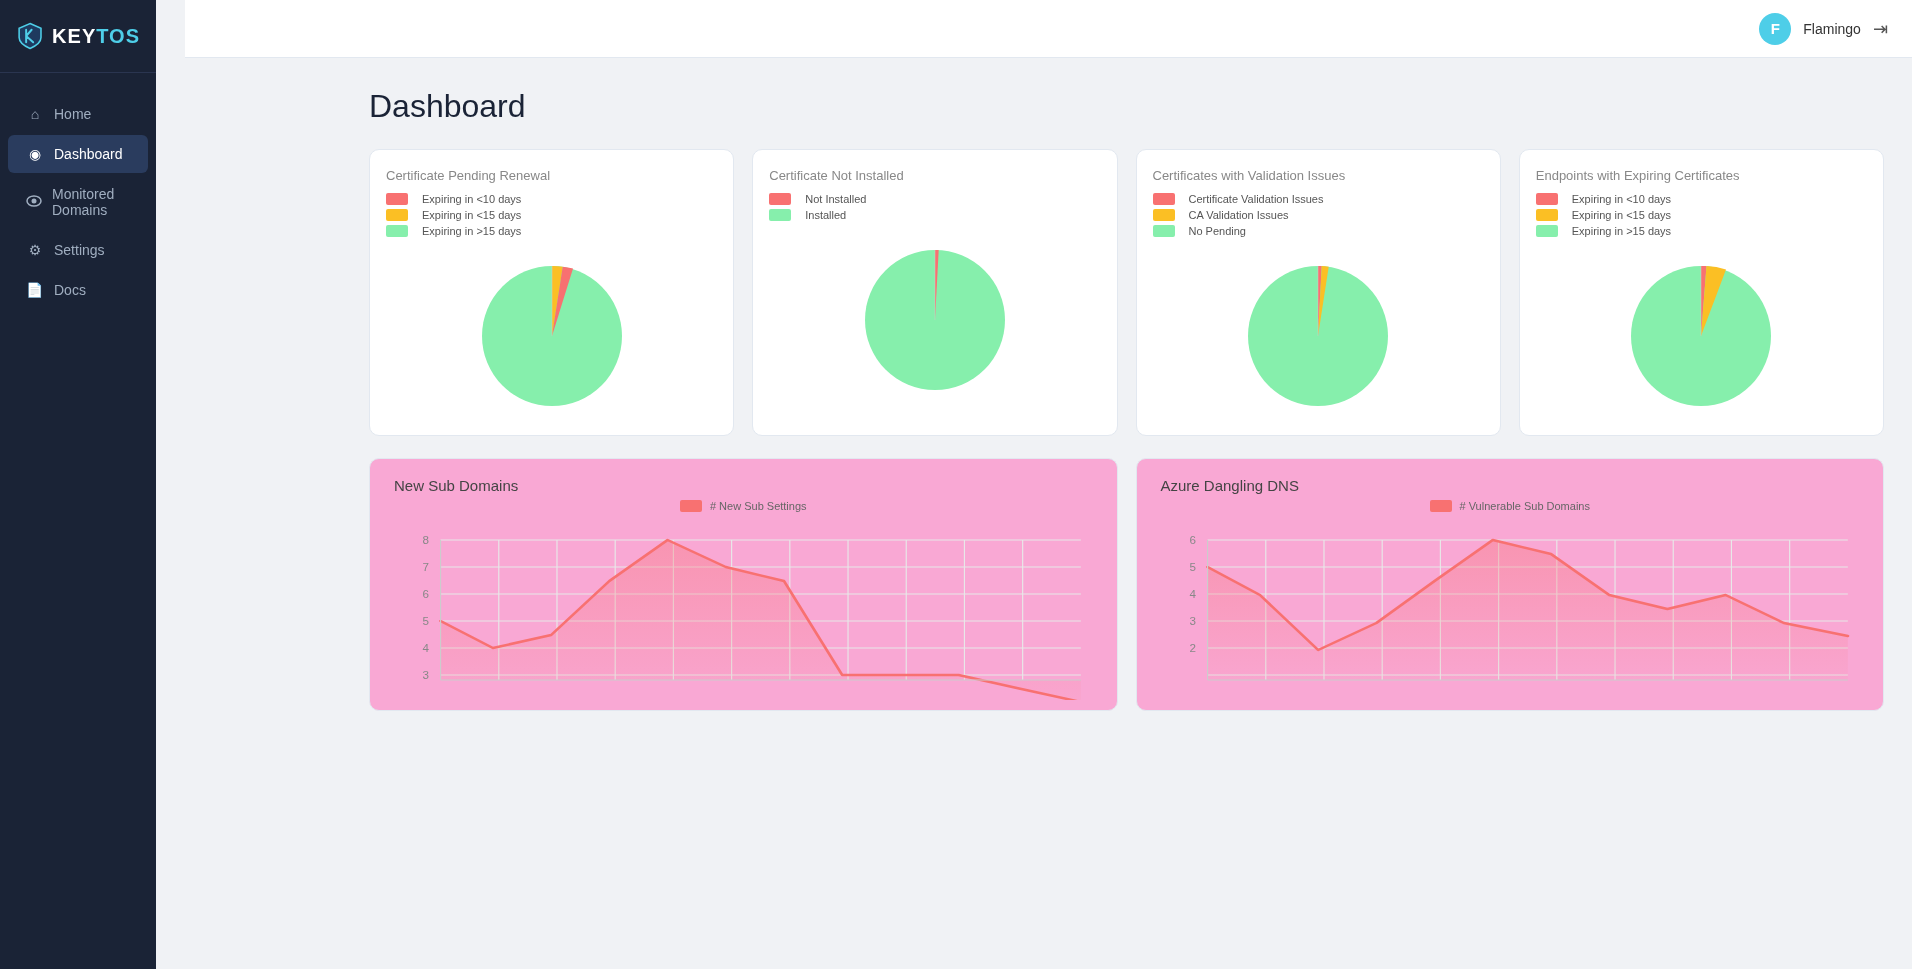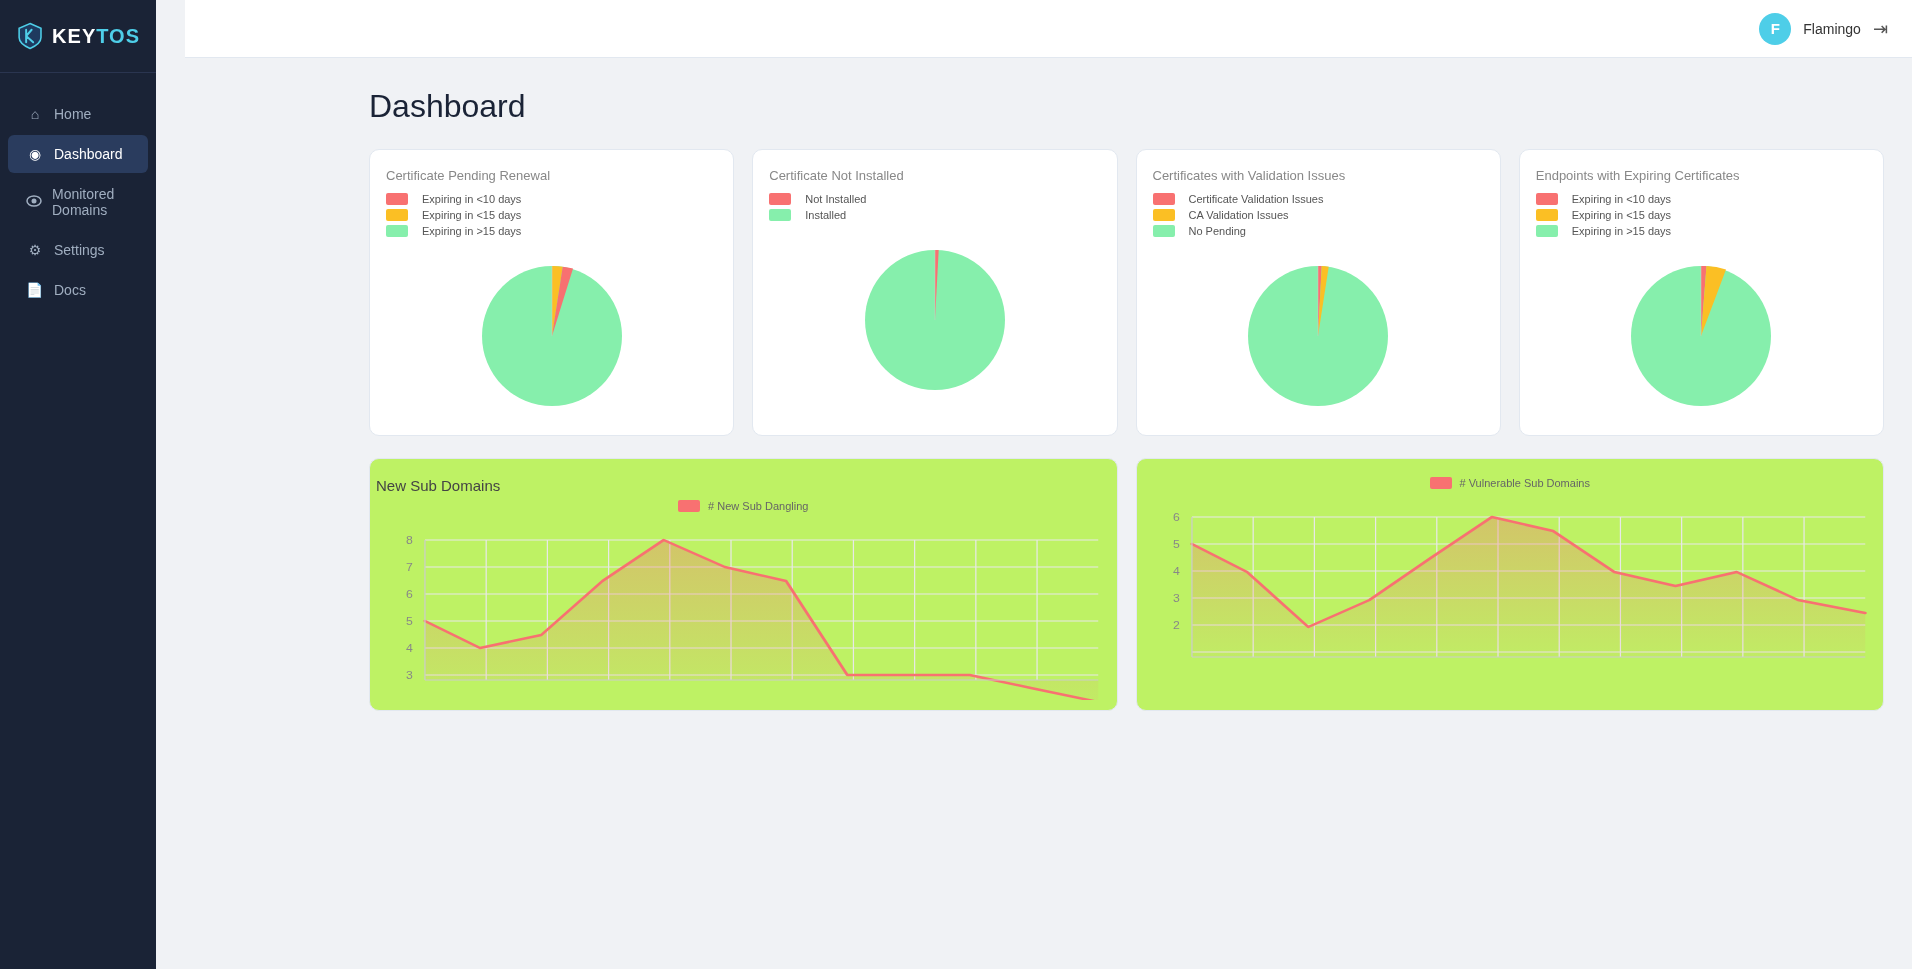--- a/index.html
+++ b/index.html
@@ -116,24 +116,24 @@
     .legend-color { width: 22px; height: 12px; border-radius: 2px; flex-shrink: 0; }
     .pie-container { display: flex; justify-content: center; align-items: center; padding: 6px 0 0; }
 
     
     .charts-grid {
       display: grid;
       grid-template-columns: 1fr 1fr;
       gap: 18px;
     }
     .chart-card {
-      background: #bef264;
+      background: #f9a8d4;
       border-radius: 10px;
       border: 1px solid #e2e8f0;
-      padding: 18px 6px 10px;
+      padding: 18px 24px 10px;
     }
     .chart-title {
       font-size: 15px;
       color: #444;
       margin-bottom: 6px;
       font-weight: 400;
     }
     .chart-legend { display: flex; align-items: center; gap: 8px; margin-bottom: 8px; font-size: 11px; color: #666; justify-content: center; }
     .chart-legend-color { width: 22px; height: 12px; border-radius: 2px; }
     .chart-area { position: relative; height: 180px; }
@@ -298,21 +298,21 @@
     </div>
 
   </div>
 
   <div class="charts-grid">
 
     <div class="chart-card">
       <div class="chart-title">New Sub Domains</div>
       <div class="chart-legend">
         <div class="chart-legend-color" style="background:#f87171"></div>
-        <span># New Sub Dangling</span>
+        <span># New Sub Settings</span>
       </div>
       <div class="chart-area">
         <svg viewBox="0 0 600 180" preserveAspectRatio="none" xmlns="http://www.w3.org/2000/svg">
 
           <line x1="40" y1="20" x2="590" y2="20" class="grid-line"></line>
           <line x1="40" y1="47" x2="590" y2="47" class="grid-line"></line>
           <line x1="40" y1="74" x2="590" y2="74" class="grid-line"></line>
           <line x1="40" y1="101" x2="590" y2="101" class="grid-line"></line>
           <line x1="40" y1="128" x2="590" y2="128" class="grid-line"></line>
           <line x1="40" y1="155" x2="590" y2="155" class="grid-line"></line>
@@ -344,20 +344,21 @@
           <path d="M40,101 L85,128 L135,115 L185,61 L235,20 L285,47 L335,61 L385,155 L435,155 L485,155 L535,168 L590,182 L590,160 L40,160 Z" fill="url(#grad1)"></path>
           <path d="M40,101 L85,128 L135,115 L185,61 L235,20 L285,47 L335,61 L385,155 L435,155 L485,155 L535,168 L590,182" fill="none" stroke="#f87171" stroke-width="2.5" stroke-linejoin="round" stroke-linecap="round"></path>
 
           <line x1="40" y1="20" x2="40" y2="160" stroke="#ccc" stroke-width="1"></line>
           <line x1="40" y1="160" x2="590" y2="160" stroke="#ccc" stroke-width="1"></line>
         </svg>
       </div>
     </div>
 
     <div class="chart-card">
+      <div class="chart-title">Azure Dangling DNS</div>
       <div class="chart-legend">
         <div class="chart-legend-color" style="background:#f87171"></div>
         <span># Vulnerable Sub Domains</span>
       </div>
       <div class="chart-area">
         <svg viewBox="0 0 600 180" preserveAspectRatio="none" xmlns="http://www.w3.org/2000/svg">
 
           <line x1="40" y1="20" x2="590" y2="20" class="grid-line"></line>
           <line x1="40" y1="47" x2="590" y2="47" class="grid-line"></line>
           <line x1="40" y1="74" x2="590" y2="74" class="grid-line"></line>

